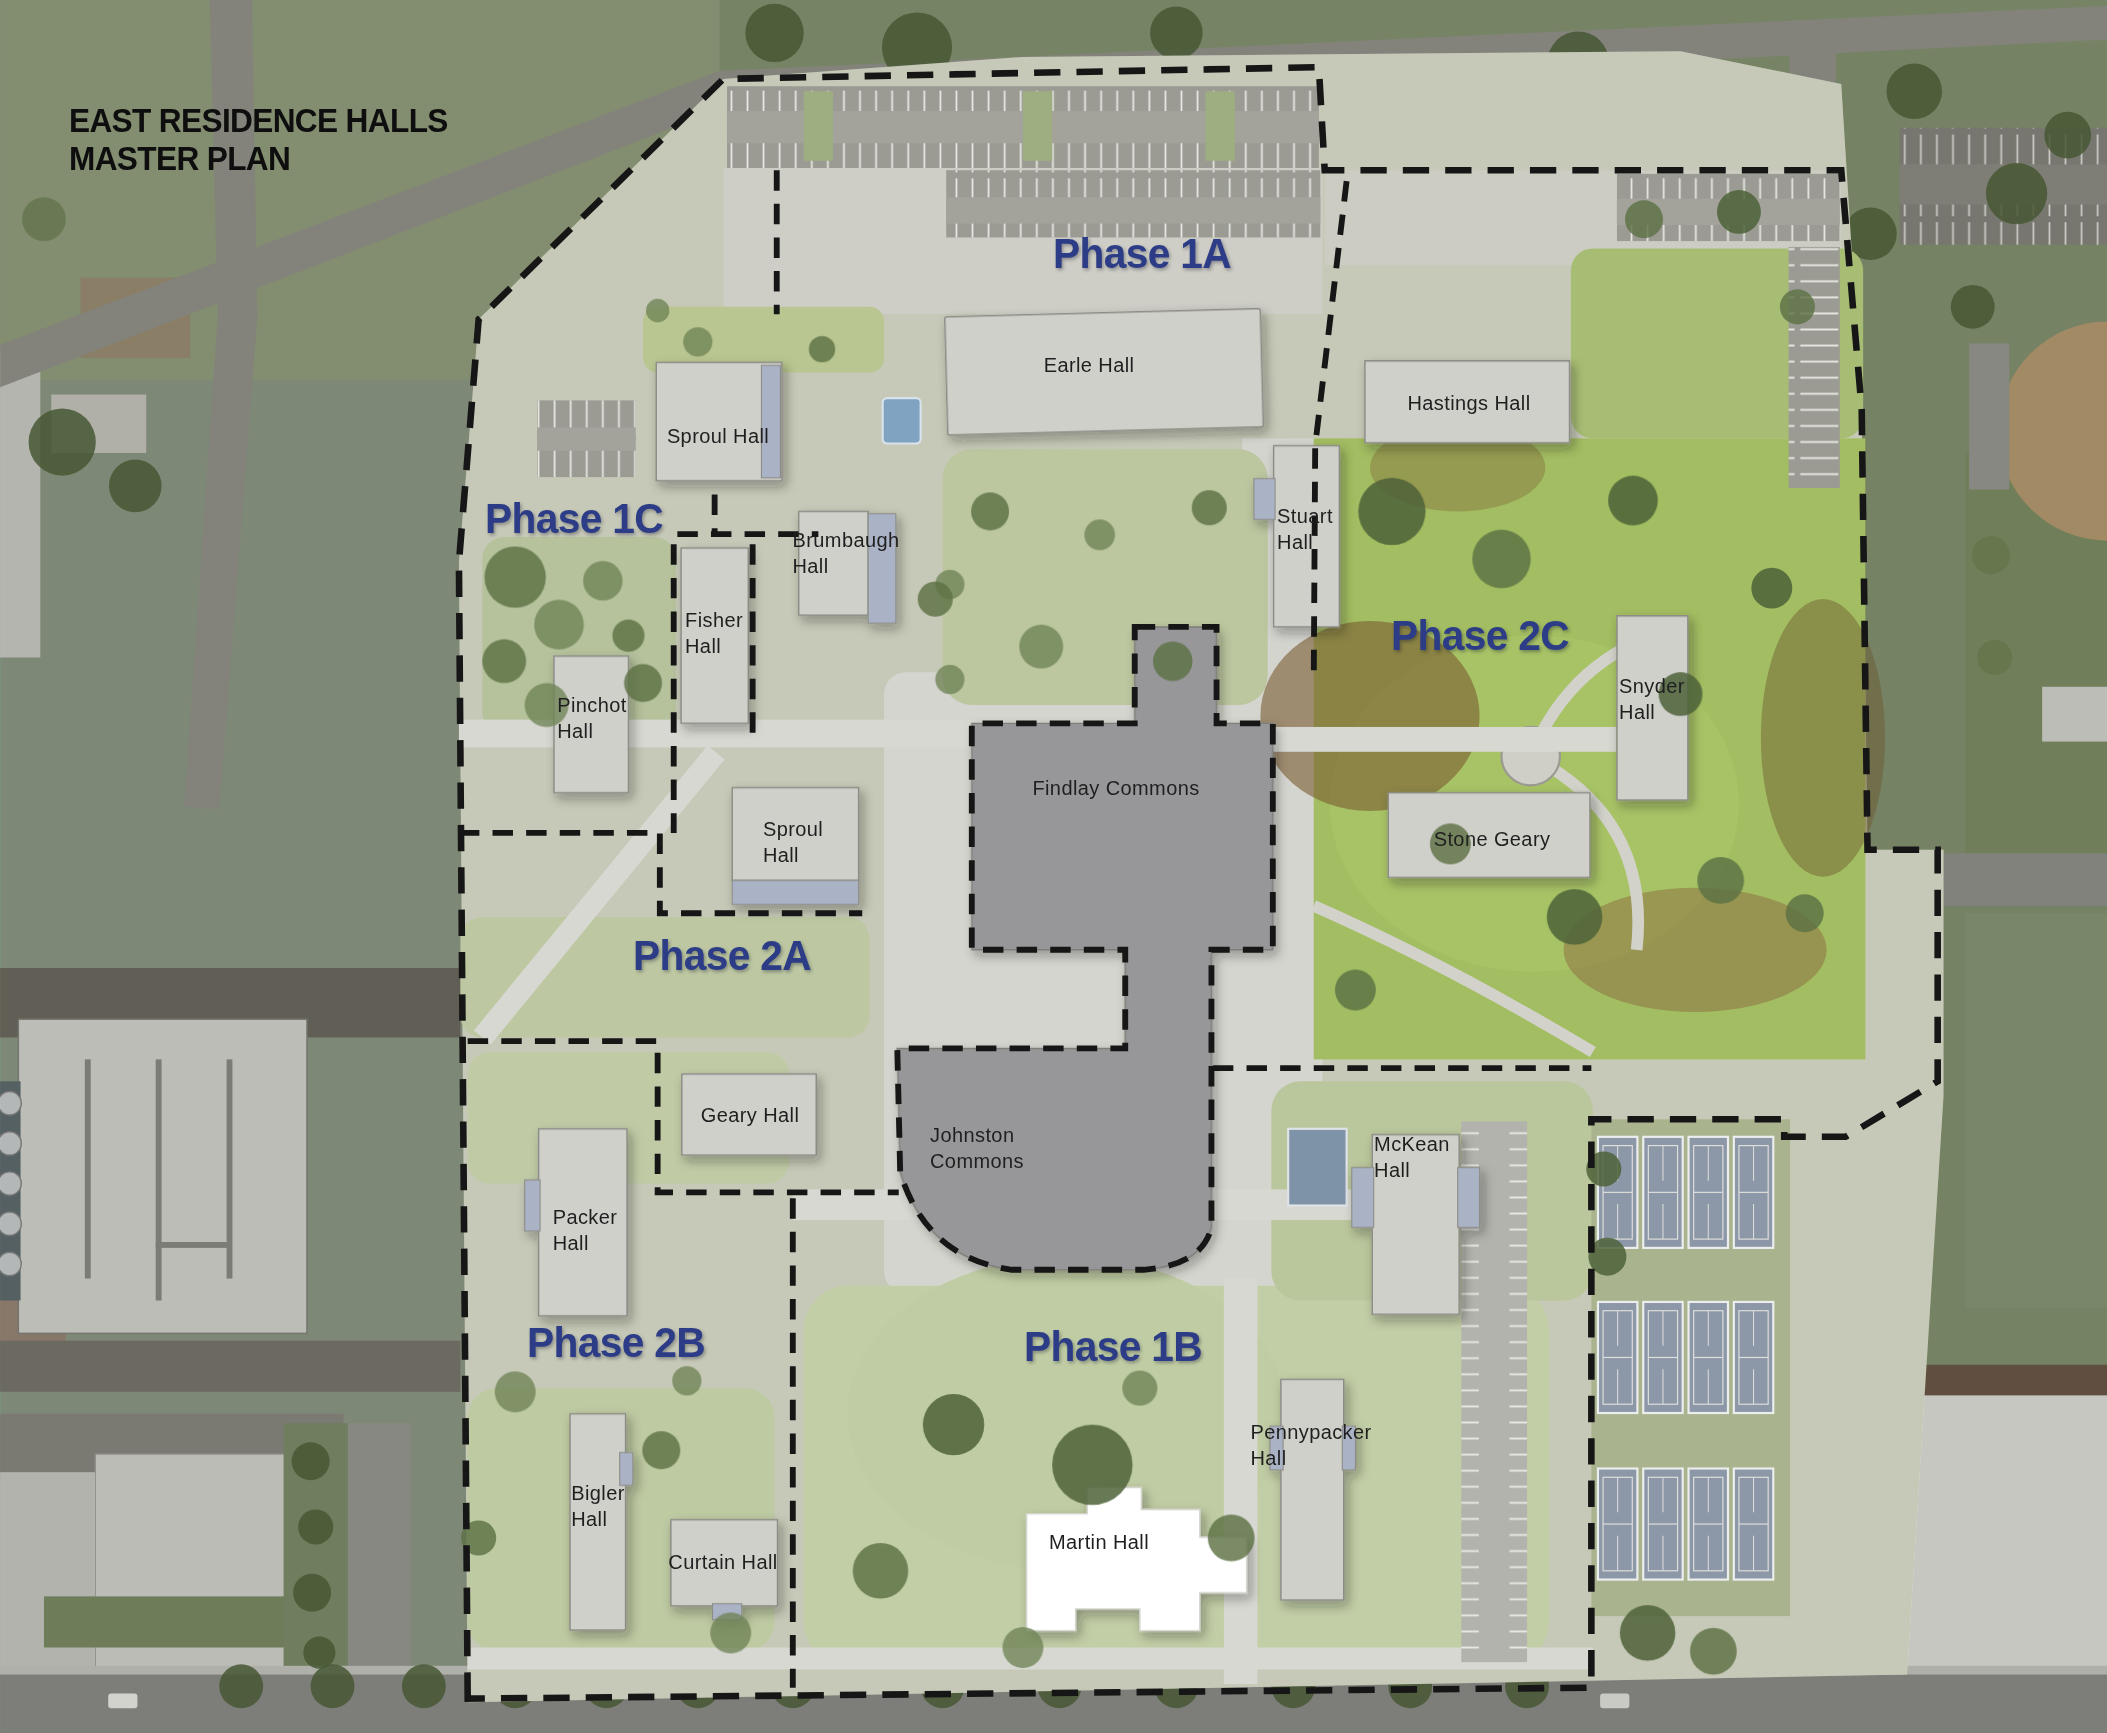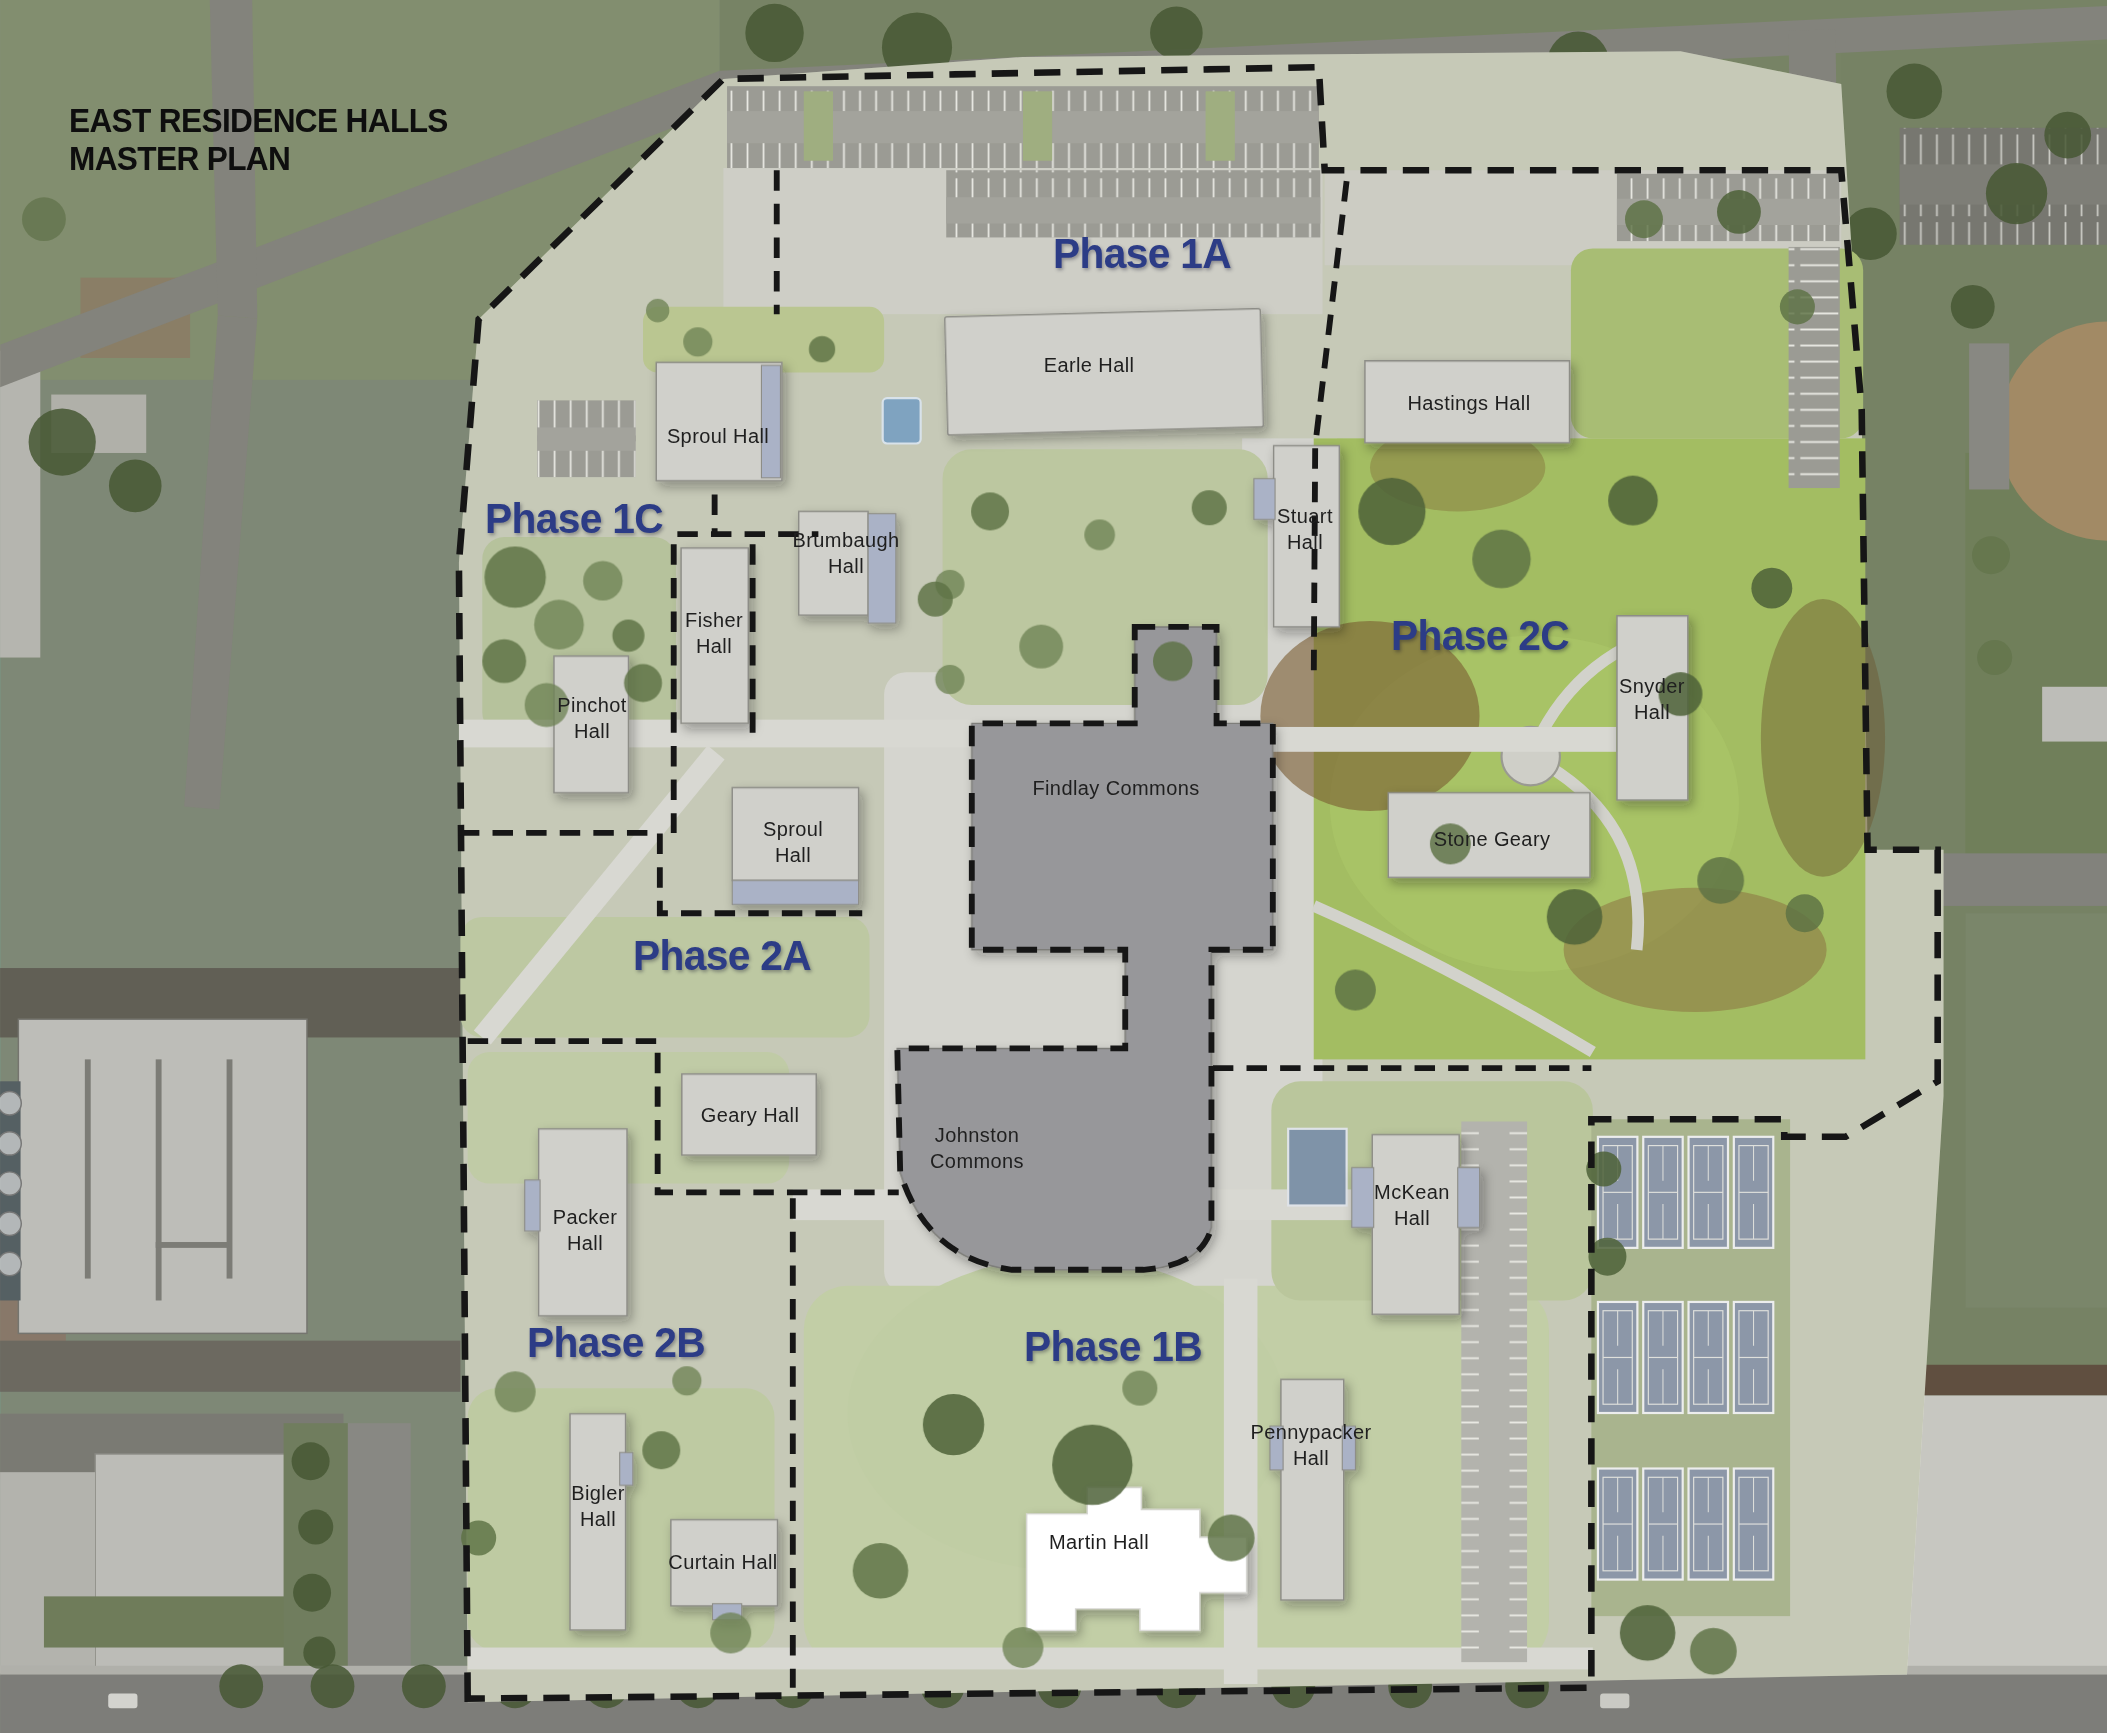--- a/index.html
+++ b/index.html
@@ -16,21 +16,21 @@
   .dashT{fill:none;stroke:#161616;stroke-width:8;stroke-dasharray:28 18}
   .walk{fill:#d8d8d2}
   .road{fill:#94948d}
   .curve{fill:none;stroke:#d2d2cb;stroke-width:16}
   .map-title{position:absolute;left:69px;top:101px;color:#0e0e0e;font-weight:bold;font-size:34px;
              line-height:1.12;letter-spacing:-0.7px;transform:scaleX(.93);transform-origin:left top;}
   .phase-label{position:absolute;transform:translate(-50%,-50%) scaleX(.97);color:#2c3c86;
                font-size:42px;font-weight:bold;letter-spacing:-0.7px;white-space:pre;
                text-shadow:1.5px 2.2px 3.7px rgba(15,15,40,.35);}
   .bldg-label{position:absolute;transform:translate(-50%,-50%);color:#1f1f1f;font-size:20px;
-              line-height:1.32;text-align:center;white-space:pre-line;letter-spacing:0.4px;}
+              line-height:1.32;text-align:left;white-space:pre-line;letter-spacing:0.4px;}
   .bldg-label.small{font-size:20px;}
 </style>
 </head>
 <body>
 
 <div class="canvas">
 
 <svg class="bg" width="2108" height="1733" viewBox="0 0 2885 2372">
   <defs>
     <filter id="ds" x="-30%" y="-30%" width="160%" height="160%">
@@ -354,21 +354,21 @@
 Hall</div>
 <div class="bldg-label" style="left:793px;top:842px">Sproul
 Hall</div>
 <div class="bldg-label" style="left:1116px;top:788px">Findlay Commons</div>
 <div class="bldg-label" style="left:1492px;top:839px">Stone Geary</div>
 <div class="bldg-label" style="left:750px;top:1115px">Geary Hall</div>
 <div class="bldg-label" style="left:977px;top:1148px">Johnston
 Commons</div>
 <div class="bldg-label" style="left:585px;top:1230px">Packer
 Hall</div>
-<div class="bldg-label" style="left:1412px;top:1205px">McKean
+<div class="bldg-label" style="left:1412px;top:1157px">McKean
 Hall</div>
 <div class="bldg-label" style="left:598px;top:1506px">Bigler
 Hall</div>
 <div class="bldg-label small" style="left:1311px;top:1445px">Pennypacker
 Hall</div>
 <div class="bldg-label" style="left:723px;top:1562px">Curtain Hall</div>
 <div class="bldg-label" style="left:1099px;top:1542px">Martin Hall</div>
 
 </div>
 

